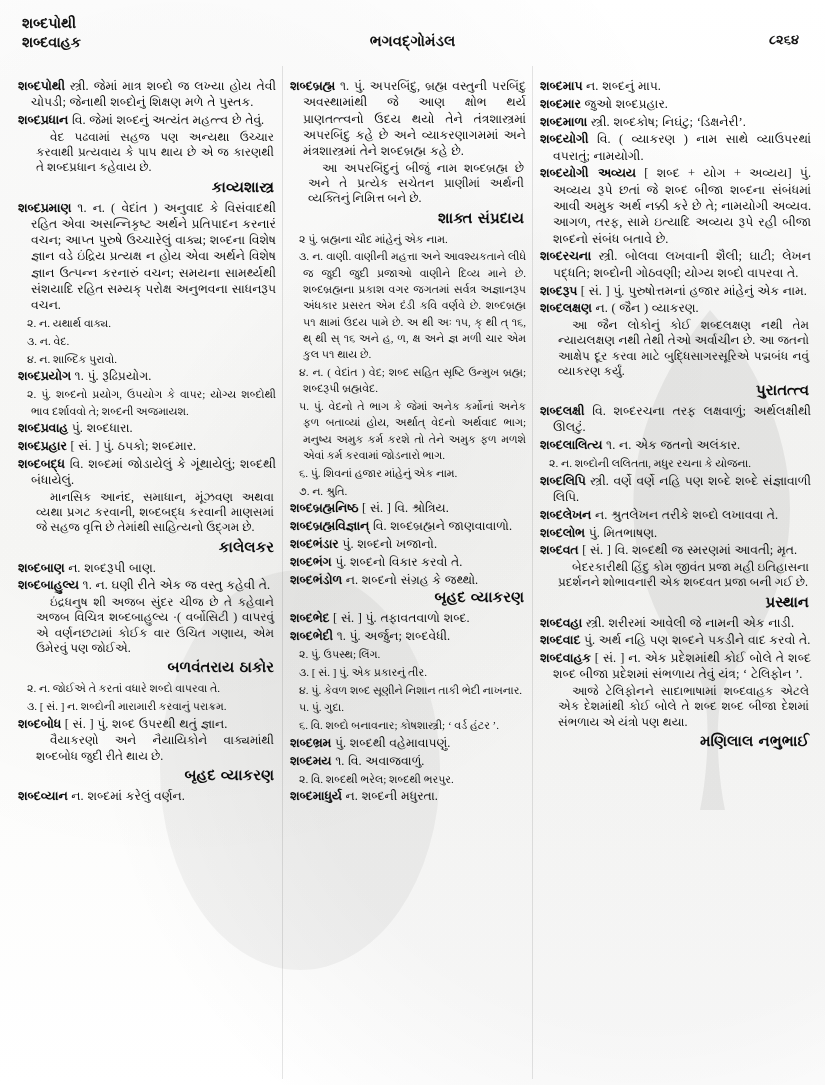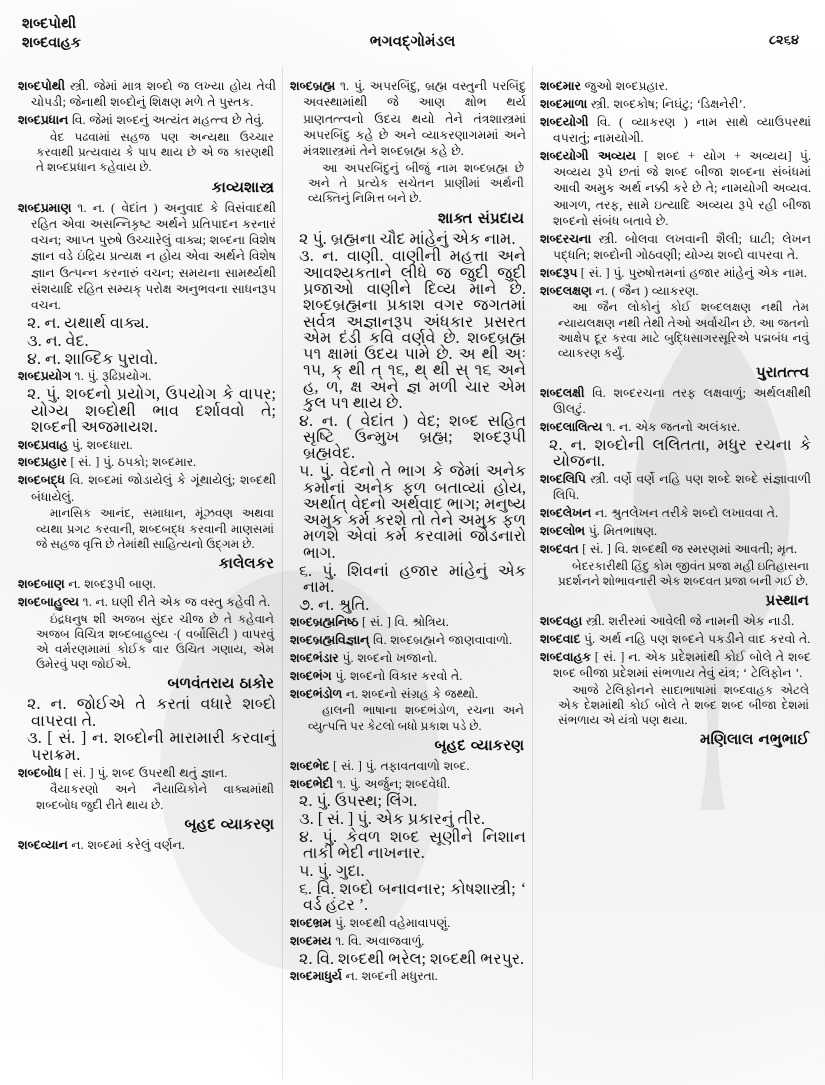--- a/index.html
+++ b/index.html
@@ -93,21 +93,21 @@
   }
   .entry.just{text-align:justify;}
   .hw{
     font-family:"DejaVu Sans","Liberation Sans",sans-serif;
     font-weight:bold;
     font-size:12.6px;
     letter-spacing:-0.2px;
   }
   .sense{
     margin:0 0 1.5px 0;
-    font-size:16px;
+    font-size:11px;
     line-height:16.3px;
     padding-left:13px;
     text-indent:-4px;
     text-align:justify;
   }
   
   .quote{
     margin:1px 0 3px 0;
     padding-left:18px;
     padding-right:2px;
@@ -165,21 +165,21 @@
         <p class="sense">૪. ન. શાબ્દિક પુરાવો.</p>
         <p class="entry just"><span class="hw">શબ્દપ્રયોગ</span><span> ૧. પું. રૂઢિપ્રયોગ.</span></p>
         <p class="sense">૨. પું. શબ્દનો પ્રયોગ, ઉપયોગ કે વાપર; યોગ્ય શબ્દોથી ભાવ દર્શાવવો તે; શબ્દની અજમાયશ.</p>
         <p class="entry just"><span class="hw">શબ્દપ્રવાહ</span><span> પું. શબ્દધારા.</span></p>
         <p class="entry just"><span class="hw">શબ્દપ્રહાર</span><span> [ સં. ] પું. ઠપકો; શબ્દમાર.</span></p>
         <p class="entry just"><span class="hw">શબ્દબદ્ધ</span><span> વિ. શબ્દમાં જોડાયેલું કે ગૂંથાયેલું; શબ્દથી બંધાયેલું.</span></p>
         <p class="quote">માનસિક આનંદ, સમાધાન, મૂંઝવણ અથવા વ્યથા પ્રગટ કરવાની, શબ્દબદ્ધ કરવાની માણસમાં જે સહજ વૃત્તિ છે તેમાંથી સાહિત્યનો ઉદ્‌ગમ છે.</p>
         <p class="src">કાલેલકર</p>
         <p class="entry just"><span class="hw">શબ્દબાણ</span><span> ન. શબ્દરૂપી બાણ.</span></p>
         <p class="entry just"><span class="hw">શબ્દબાહુલ્ય</span><span> ૧. ન. ઘણી રીતે એક જ વસ્તુ કહેવી તે.</span></p>
-        <p class="quote">ઇંદ્રધનુષ શી અજબ સુંદર ચીજ છે તે કહેવાને અજબ વિચિત્ર શબ્દબાહુલ્ય ·( વર્બોસિટી ) વાપરવું એ વર્મરણમામાં કોઈક વાર ઉચિત ગણાય, એમ ઉમેરવું પણ જોઈએ.</p>
+        <p class="quote">ઇંદ્રધનુષ શી અજબ સુંદર ચીજ છે તે કહેવાને અજબ વિચિત્ર શબ્દબાહુલ્ય ·( વર્બોસિટી ) વાપરવું એ વર્ણનછટામાં કોઈક વાર ઉચિત ગણાય, એમ ઉમેરવું પણ જોઈએ.</p>
         <p class="src">બળવંતરાય ઠાકોર</p>
         <p class="sense">૨. ન. જોઈએ તે કરતાં વધારે શબ્દો વાપરવા તે.</p>
         <p class="sense">૩. [ સં. ] ન. શબ્દોની મારામારી કરવાનું પરાક્રમ.</p>
         <p class="entry just"><span class="hw">શબ્દબોધ</span><span> [ સં. ] પું. શબ્દ ઉપરથી થતું જ્ઞાન.</span></p>
         <p class="quote">વૈયાકરણો અને નૈયાયિકોને વાક્યમાંથી શબ્દબોધ જુદી રીતે થાય છે.</p>
         <p class="src">બૃહદ વ્યાકરણ</p>
         <p class="entry just"><span class="hw">શબ્દવ્યાન</span><span> ન. શબ્દમાં કરેલું વર્ણન.</span></p>
       </div>
     <div class="col col-2">
         <p class="entry just"><span class="hw">શબ્દબ્રહ્મ</span><span> ૧. પું. અપરબિંદુ, બ્રહ્મ વસ્તુની પરબિંદુ અવસ્થામાંથી જે આણ ક્ષોભ થર્ય પ્રાણતત્ત્વનો ઉદય થયો તેને તંત્રશાસ્ત્રમાં અપરબિંદુ કહે છે અને વ્યાકરણાગમમાં અને મંત્રશાસ્ત્રમાં તેને શબ્દબ્રહ્મ કહે છે.</span></p>
@@ -189,35 +189,35 @@
         <p class="sense">૩. ન. વાણી. વાણીની મહત્તા અને આવશ્યકતાને લીધે જ જુદી જુદી પ્રજાઓ વાણીને દિવ્ય માને છે. શબ્દબ્રહ્મના પ્રકાશ વગર જગતમાં સર્વત્ર અજ્ઞાનરૂપ અંધકાર પ્રસરત એમ દંડી કવિ વર્ણવે છે. શબ્દબ્રહ્મ ૫૧ ક્ષામાં ઉદય પામે છે. અ થી અઃ ૧૫, ક્ થી ત્ ૧૬, થ્ થી સ્ ૧૬ અને હ, ળ, ક્ષ અને જ્ઞ મળી ચાર એમ કુલ ૫૧ થાય છે.</p>
         <p class="sense">૪. ન. ( વેદાંત ) વેદ; શબ્દ સહિત સૃષ્ટિ ઉન્મુખ બ્રહ્મ; શબ્દરૂપી બ્રહ્મવેદ.</p>
         <p class="sense">૫. પું. વેદનો તે ભાગ કે જેમાં અનેક કર્મોનાં અનેક ફળ બતાવ્યાં હોય, અર્થાત્ વેદનો અર્થવાદ ભાગ; મનુષ્ય અમુક કર્મ કરશે તો તેને અમુક ફળ મળશે એવાં કર્મ કરવામાં જોડનારો ભાગ.</p>
         <p class="sense">૬. પું. શિવનાં હજાર માંહેનું એક નામ.</p>
         <p class="sense">૭. ન. શ્રુતિ.</p>
         <p class="entry just"><span class="hw">શબ્દબ્રહ્મનિષ્ઠ</span><span> [ સં. ] વિ. શ્રોત્રિય.</span></p>
         <p class="entry just"><span class="hw">શબ્દબ્રહ્મવિજ્ઞાન્</span><span> વિ. શબ્દબ્રહ્મને જાણવાવાળો.</span></p>
         <p class="entry just"><span class="hw">શબ્દભંડાર</span><span> પું. શબ્દનો ખજાનો.</span></p>
         <p class="entry just"><span class="hw">શબ્દભંગ</span><span> પું. શબ્દનો વિકાર કરવો તે.</span></p>
         <p class="entry just"><span class="hw">શબ્દભંડોળ</span><span> ન. શબ્દનો સંગ્રહ કે જથ્થો.</span></p>
-        <p class="quote">હાલની ભાષાના શબ્દભંડોળ, રચના અને વ્યુત્પત્તિ પર કેટલો બધો પ્રકાશ પડે છે.</p>
         <p class="src">બૃહદ વ્યાકરણ</p>
         <p class="entry just"><span class="hw">શબ્દભેદ</span><span> [ સં. ] પું. તફાવતવાળો શબ્દ.</span></p>
         <p class="entry just"><span class="hw">શબ્દભેદી</span><span> ૧. પું. અર્જુન; શબ્દવેધી.</span></p>
         <p class="sense">૨. પું. ઉપસ્થ; લિંગ.</p>
         <p class="sense">૩. [ સં. ] પું. એક પ્રકારનું તીર.</p>
         <p class="sense">૪. પું. કેવળ શબ્દ સૂણીને નિશાન તાકી ભેદી નાખનાર.</p>
         <p class="sense">૫. પું. ગુદા.</p>
         <p class="sense">૬. વિ. શબ્દો બનાવનાર; કોષશાસ્ત્રી; ‘ વર્ડ હંટર ’.</p>
         <p class="entry just"><span class="hw">શબ્દભ્રમ</span><span> પું. શબ્દથી વહેમાવાપણું.</span></p>
         <p class="entry just"><span class="hw">શબ્દમય</span><span> ૧. વિ. અવાજવાળું.</span></p>
         <p class="sense">૨. વિ. શબ્દથી ભરેલ; શબ્દથી ભરપુર.</p>
         <p class="entry just"><span class="hw">શબ્દમાધુર્ય</span><span> ન. શબ્દની મધુરતા.</span></p>
       </div>
     <div class="col col-3">
+        <p class="entry just"><span class="hw">શબ્દમાપ</span><span> ન. શબ્દનું માપ.</span></p>
         <p class="entry just"><span class="hw">શબ્દમાર</span><span> જુઓ શબ્દપ્રહાર.</span></p>
         <p class="entry just"><span class="hw">શબ્દમાળા</span><span> સ્ત્રી. શબ્દકોષ; નિઘંટુ; ‘ડિક્ષનેરી’.</span></p>
         <p class="entry just"><span class="hw">શબ્દયોગી</span><span> વિ. ( વ્યાકરણ ) નામ સાથે વ્યાઉપરથાં વપરાતું; નામયોગી.</span></p>
         <p class="entry just"><span class="hw">શબ્દયોગી અવ્યય</span><span> [ શબ્દ + યોગ + અવ્યય] પું. અવ્યય રૂપે છતાં જે શબ્દ બીજા શબ્દના સંબંધમાં આવી અમુક અર્થ નક્કી કરે છે તે; નામયોગી અવ્યવ. આગળ, તરફ, સામે ઇત્યાદિ અવ્યય રૂપે રહી બીજા શબ્દનો સંબંધ બતાવે છે.</span></p>
         <p class="entry just"><span class="hw">શબ્દરચના</span><span> સ્ત્રી. બોલવા લખવાની શૈલી; ઘાટી; લેખન પદ્ધતિ; શબ્દોની ગોઠવણી; યોગ્ય શબ્દો વાપરવા તે.</span></p>
         <p class="entry just"><span class="hw">શબ્દરૂપ</span><span> [ સં. ] પું. પુરુષોત્તમનાં હજાર માંહેનું એક નામ.</span></p>
         <p class="entry just"><span class="hw">શબ્દલક્ષણ</span><span> ન. ( જૈન ) વ્યાકરણ.</span></p>
         <p class="quote">આ જૈન લોકોનું કોઈ શબ્દલક્ષણ નથી તેમ ન્યાયલક્ષણ નથી તેથી તેઓ અર્વાચીન છે. આ જતનો આક્ષેપ દૂર કરવા માટે બુદ્ધિસાગરસૂરિએ પદ્મબંધ નવું વ્યાકરણ કર્યું.</p>
         <p class="src">પુરાતત્ત્વ</p>
         <p class="entry just"><span class="hw">શબ્દલક્ષી</span><span> વિ. શબ્દરચના તરફ લક્ષવાળું; અર્થલક્ષીથી ઊલટું.</span></p>

